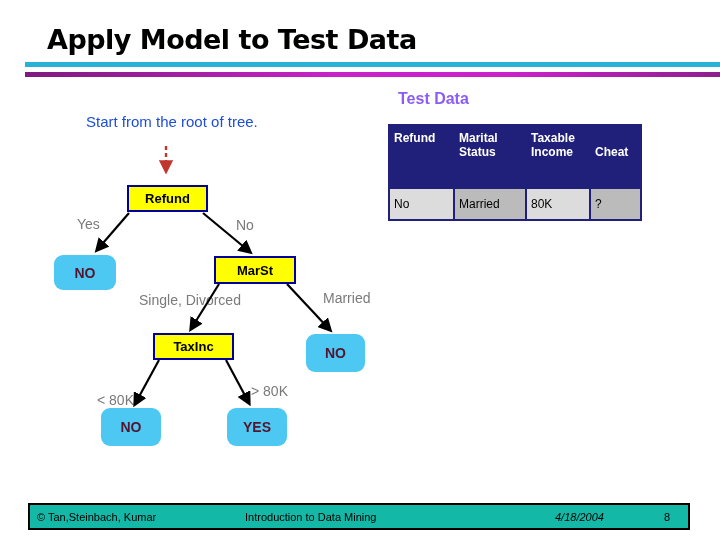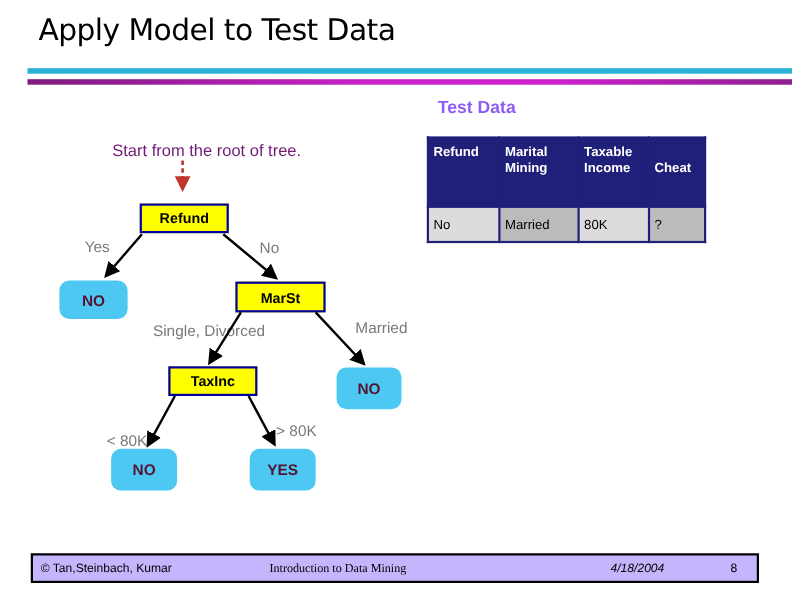--- a/index.html
+++ b/index.html
@@ -1,34 +1,34 @@
 <!DOCTYPE html>
 <html><head>
 <meta charset="utf-8">
 <style>
   html,body{margin:0;padding:0;background:#fff;}
   .slide{
     position:relative;width:720px;height:540px;background:#ffffff;
     font-family:"Liberation Sans",sans-serif;overflow:hidden;
   }
   .title{
-    position:absolute;left:35px;top:12px;margin:0;
-    font-family:"DejaVu Sans",sans-serif;font-weight:400;
+    position:absolute;left:35px;top:12px;margin:12px;
+    font-family:"DejaVu Sans",sans-serif;font-weight:700;
     font-size:27px;color:#000;letter-spacing:-0.5px;
   }
   .rule{position:absolute;left:25px;width:695px;height:5px;}
   .rule-cyan{top:62px;background:#29b2d6;}
   .rule-magenta{top:72px;background:linear-gradient(90deg,#7e1b7e 0%,#c922c9 45%,#cb21cb 70%,#8e1f8e 100%);}
   .test-data-label{
     position:absolute;left:398px;top:90px;margin:0;
     font-size:16px;font-weight:700;color:#8b5cf6;
   }
   .annotation{
-    position:absolute;left:86px;top:113px;margin:16px;
-    font-size:15px;color:#701a75;
+    position:absolute;left:86px;top:113px;margin:0;
+    font-size:15px;color:#1d4ed8;
   }
   
   table.testdata{
     position:absolute;left:388px;top:124px;
     border-collapse:collapse;table-layout:fixed;
     font-size:12px;
   }
   table.testdata th,table.testdata td{
     border:2px solid #20207a;padding:2px 4px;text-align:left;
   }
@@ -64,26 +64,26 @@
   .lbl-yes{left:77px;top:216px;}
   .lbl-no{left:236px;top:217px;}
   .lbl-single{left:139px;top:292px;}
   .lbl-married{left:323px;top:290px;}
   .lbl-low{left:97px;top:392px;}
   .lbl-high{left:251px;top:383px;}
   svg.edges{position:absolute;left:0;top:0;width:720px;height:540px;pointer-events:none;z-index:6;}
   
   .footer{
     position:absolute;left:28px;top:503px;width:662px;height:27px;
-    border:2px solid #000;box-sizing:border-box;background:#c4b5fd;
+    border:2px solid #000;box-sizing:border-box;background:#14b8a6;
     font-size:11px;color:#000;
   }
   .footer span{position:absolute;top:50%;transform:translateY(-50%);white-space:nowrap;}
   .footer .f-copy{left:7px;}
-  .footer .f-center{left:215px;font-family:Liberation Serif, serif;}
+  .footer .f-center{left:215px;}
   .footer .f-date{left:525px;font-style:italic;}
   .footer .f-page{left:634px;}
 </style>
 </head>
 <body>
 
 <div class="slide">
 
   <h1 class="title">Apply Model to Test Data</h1>
   <div class="rule rule-cyan"></div>
@@ -94,21 +94,21 @@
   <table class="testdata">
     <colgroup>
       <col style="width:65px">
         <col style="width:72px">
         <col style="width:64px">
         <col style="width:51px">
     </colgroup>
     <tbody>
         <tr>
       <th>Refund</th>
-      <th>Marital Mining</th>
+      <th>Marital Status</th>
       <th>Taxable Income</th>
       <th class="cheat">Cheat</th>
     </tr>
     <tr>
       <td class="cell-light">No</td>
       <td class="cell-dark">Married</td>
       <td class="cell-light">80K</td>
       <td class="cell-dark">?</td>
     </tr>
   </tbody>

